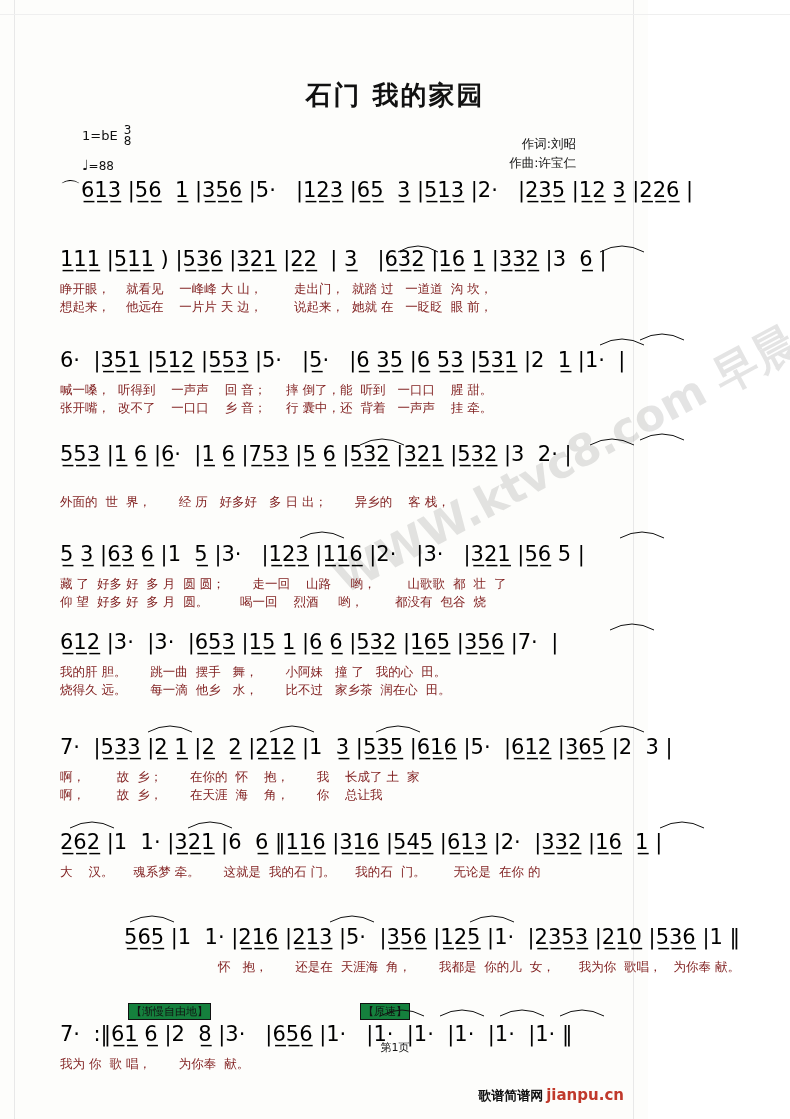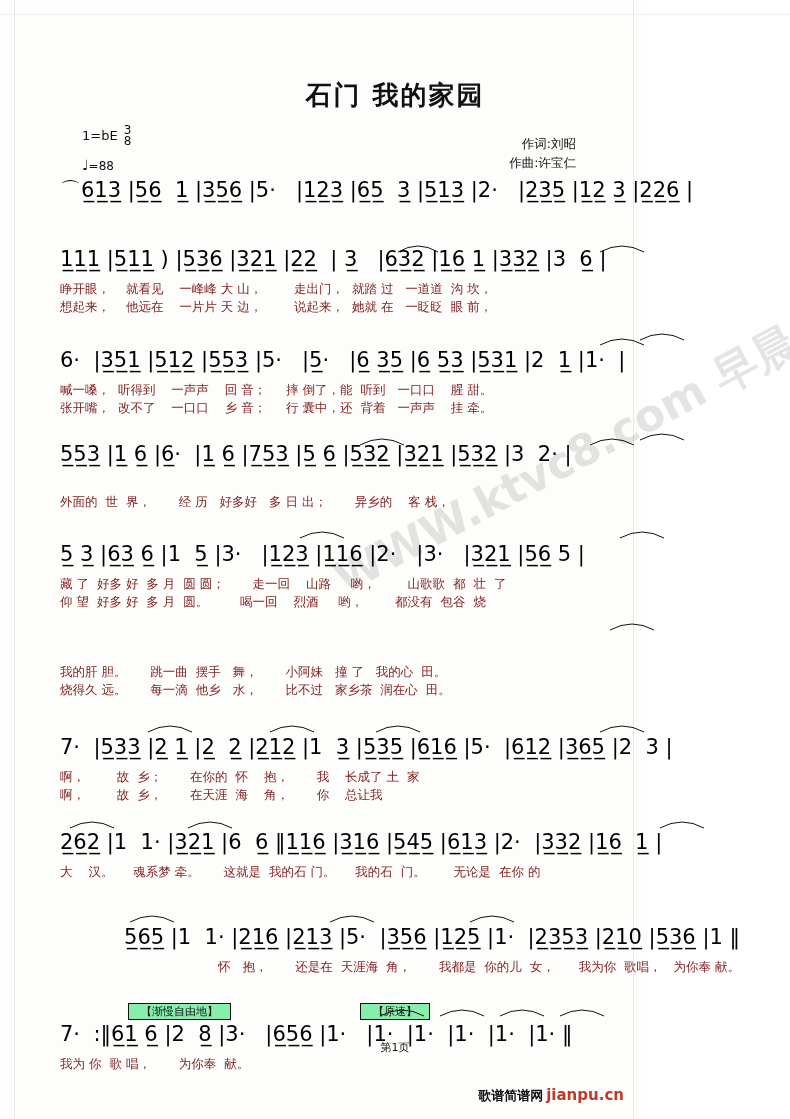--- a/index.html
+++ b/index.html
@@ -55,23 +55,23 @@
     position:absolute;left:0;width:680px;
     font-size:12.5px;color:#7f1d1d;white-space:pre;
     font-family:"DejaVu Sans", sans-serif;
     letter-spacing:0px;
   }
   .lyr1{top:34px;}
   .lyr2{top:52px;}
 
   .section-tag{
     position:absolute;font-size:11px;color:#111;
-    border:1px solid #111;padding:0px 12px;
-    font-family:"DejaVu Sans", sans-serif;
-    background:#86efac;
+    border:1px solid #111;padding:0px 2px;
+    font-family:"DejaVu Sans", sans-serif;
+    background:#15803d;
   }
   .pagenum{
     position:absolute;left:0;width:790px;text-align:center;
     font-size:11px;color:#111;font-family:"DejaVu Sans", sans-serif;
   }
   .watermark2{
     position:absolute;left:300px;top:400px;
     color:rgba(120,120,120,0.20);
     font-size:44px;font-weight:bold;
     transform:rotate(-28deg);
@@ -140,20 +140,21 @@
     <div class="lyr lyr2">外面的  世  界，       经 历   好多好   多 日 出；       异乡的    客 栈，</div>
   </div>
 
   <div class="staff" style="top:542px;">
     <div class="notes">5̲ 3̲ |6̲3̲ 6̲ |1  5̲ |3·   |1̲2̲3̲ |1̲1̲6̲ |2·   |3·   |3̲2̲1̲ |5̲6̲ 5 |</div>
     <div class="lyr lyr1">藏 了  好多 好  多 月  圆 圆；       走一回    山路     哟，        山歌歌  都  壮  了</div>
     <div class="lyr lyr2">仰 望  好多 好  多 月  圆。        喝一回    烈酒     哟，        都没有  包谷  烧</div>
   </div>
 
   <div class="staff" style="top:630px;">
+    <div class="notes">6̲1̲2̲ |3·  |3·  |6̲5̲3̲ |1̲5̲ 1̲ |6̲ 6̲ |5̲3̲2̲ |1̲6̲5̲ |3̲5̲6̲ |7·  |</div>
     <div class="lyr lyr1">我的肝 胆。      跳一曲  摆手   舞，       小阿妹   撞 了   我的心  田。</div>
     <div class="lyr lyr2">烧得久 远。      每一滴  他乡   水，       比不过   家乡茶  润在心  田。</div>
   </div>
 
   <div class="staff" style="top:735px;">
     <div class="notes">7·  |5̲3̲3̲ |2̲ 1̲ |2̲  2̲ |2̲1̲2̲ |1  3̲ |5̲3̲5̲ |6̲1̲6̲ |5·  |6̲1̲2̲ |3̲6̲5̲ |2  3 |</div>
     <div class="lyr lyr1">啊，        故  乡；       在你的  怀    抱，       我    长成了 土  家</div>
     <div class="lyr lyr2">啊，        故  乡，       在天涯  海    角，       你    总让我</div>
   </div>
 

